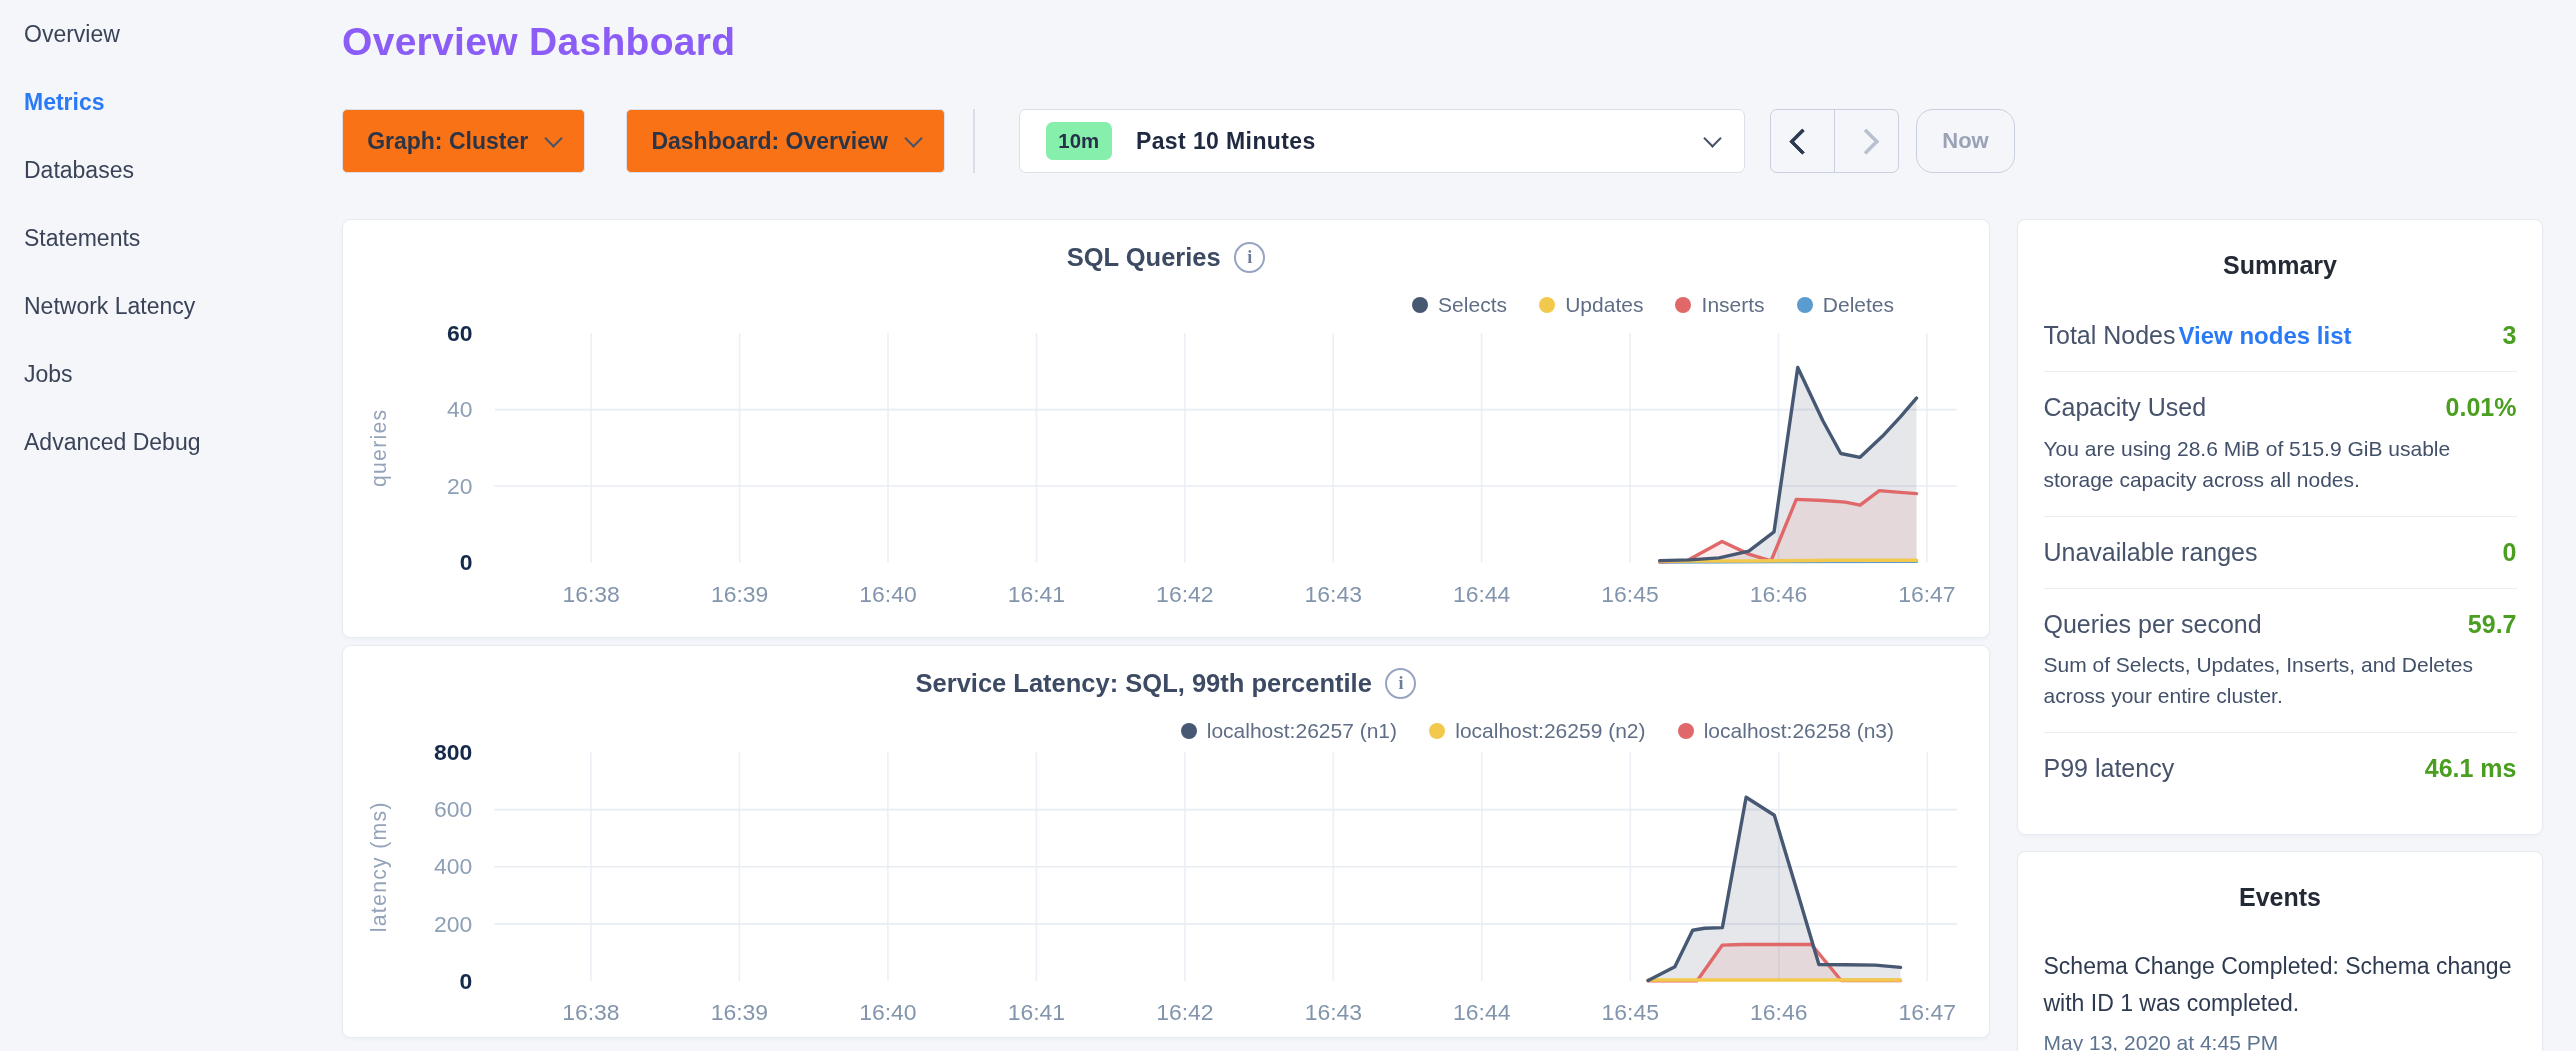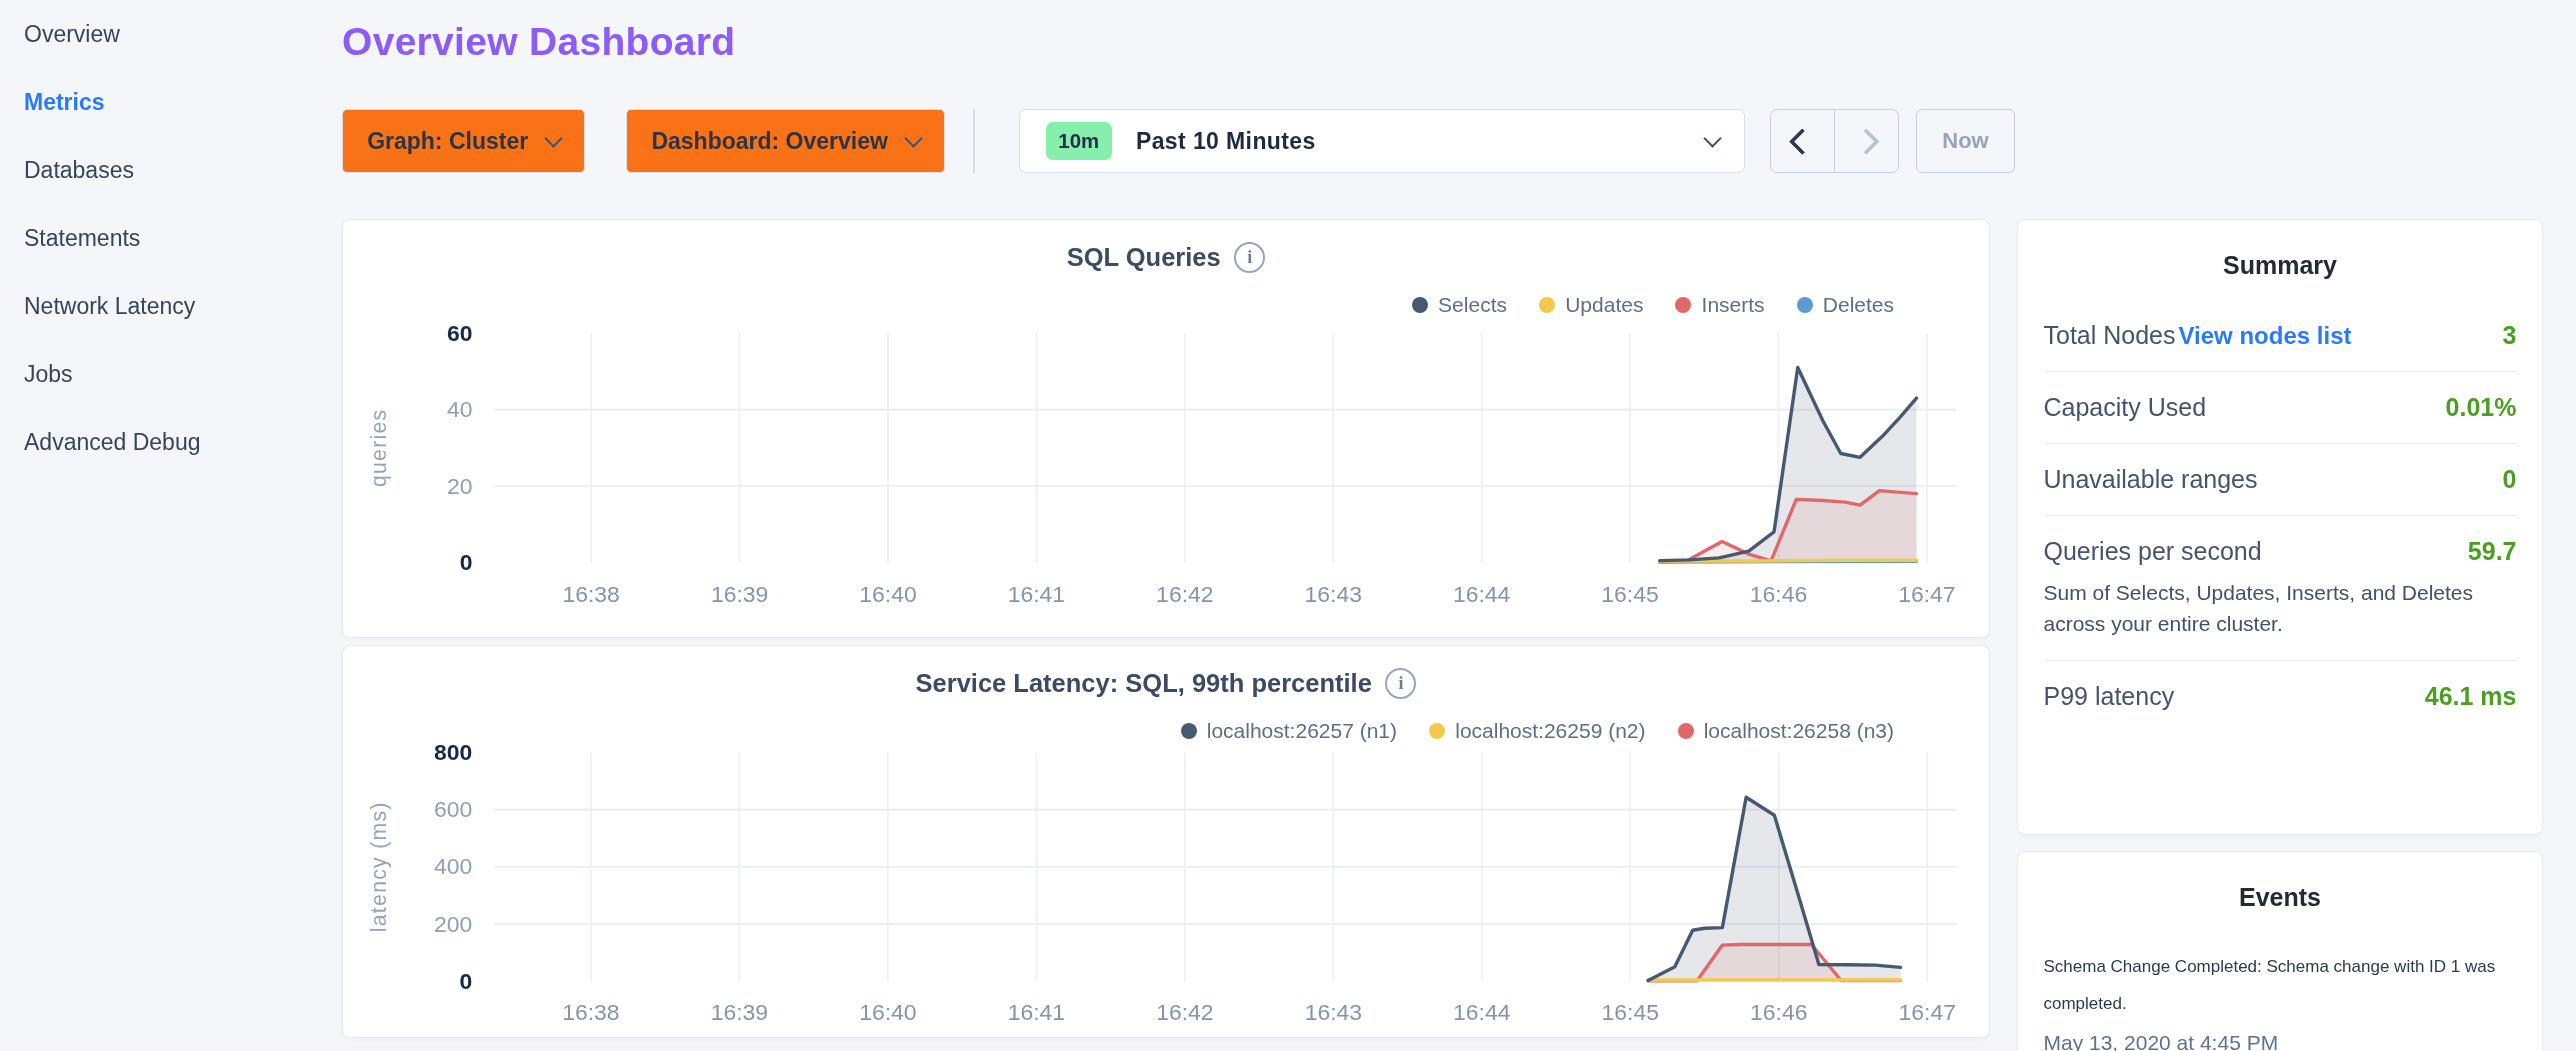--- a/index.html
+++ b/index.html
@@ -34,21 +34,21 @@
   .pager{position:absolute;left:1770px;top:109px;width:129px;height:64px;border:1.7px solid #c8cfdf;
          border-radius:6.8px;display:flex;box-sizing:border-box;overflow:hidden}
   .pager button{flex:1;background:transparent;border:none;display:flex;align-items:center;
                 justify-content:center;cursor:pointer;padding:0}
   .pager button + button{border-left:1.7px solid #c8cfdf}
   .chev-left{width:14.5px;height:14.5px;border-left:4.3px solid #2c3a52;border-bottom:4.3px solid #2c3a52;
              transform:rotate(45deg);border-radius:0.9px;display:inline-block}
   .chev-right{width:14.5px;height:14.5px;border-right:4.3px solid #b9c0d0;border-top:4.3px solid #b9c0d0;
               transform:rotate(45deg);border-radius:0.9px;display:inline-block}
   .now{position:absolute;left:1916px;top:109px;width:99px;height:64px;border:1.7px solid #c8cfdf;
-       border-radius:6px;background:transparent;font-size:22px;font-weight:700;color:#9aa3b6;cursor:default}
+       border-radius:17px;background:transparent;font-size:22px;font-weight:700;color:#9aa3b6;cursor:default}
 
   
   .card{position:absolute;background:#fff;border:1.7px solid #e7eaf1;border-radius:8.5px;box-sizing:border-box;
         box-shadow:0 1.7px 3.4px rgba(40,50,80,.03)}
   #card-sql{left:342px;top:219px;width:1648px;height:419px}
   #card-latency{left:342px;top:645px;width:1648px;height:393px}
   #card-summary{left:2017px;top:219px;width:526px;height:616px;padding:0 25.5px}
   #card-events{left:2017px;top:851px;width:526px;height:281px;padding:0 25.5px}
 
   .chart-title-row{position:absolute;left:0;right:0;top:22px;display:flex;align-items:center;
@@ -68,21 +68,21 @@
   .rows{margin-top:20.4px}
   .srow{padding:21px 0}
   .srow.divided{border-top:1.7px solid #e9ecf2}
   .srow-head{display:flex;align-items:baseline}
   .srow-label{font-size:25px;font-weight:400;color:#46536b}
   .srow-link{font-size:24px;font-weight:600;color:#2a7af7;margin-left:3px;text-decoration:none;cursor:pointer}
   .srow-value{margin-left:auto;font-size:25px;font-weight:700;color:#4a9e20;white-space:nowrap}
   .srow-desc{font-size:21px;color:#42506a;line-height:31px;margin:10.2px 0 0}
 
   
-  .event-text{font-size:17px;color:#2e3a50;line-height:37px;margin:36px 0 0}
+  .event-text{font-size:23px;color:#2e3a50;line-height:37px;margin:36px 0 0}
   .event-time{font-size:21px;color:#5d7390;margin:8.5px 0 0}
 </style>
 </head>
 <body>
 
 <nav class="sidebar" id="sidebar">
     <a class="side-item">Overview</a>
     <a class="side-item active">Metrics</a>
     <a class="side-item">Databases</a>
     <a class="side-item">Statements</a>
@@ -244,20 +244,21 @@
           <span class="srow-label">Total Nodes</span>
           <a class="srow-link">View nodes list</a>
           <span class="srow-value">3</span>
         </div>
       </div>
       <div class="srow divided">
         <div class="srow-head">
           <span class="srow-label">Capacity Used</span>
           <span class="srow-value">0.01%</span>
         </div>
+        <p class="srow-desc">You are using 28.6 MiB of 515.9 GiB usable storage capacity across all nodes.</p>
       </div>
       <div class="srow divided">
         <div class="srow-head">
           <span class="srow-label">Unavailable ranges</span>
           <span class="srow-value">0</span>
         </div>
       </div>
       <div class="srow divided">
         <div class="srow-head">
           <span class="srow-label">Queries per second</span>

